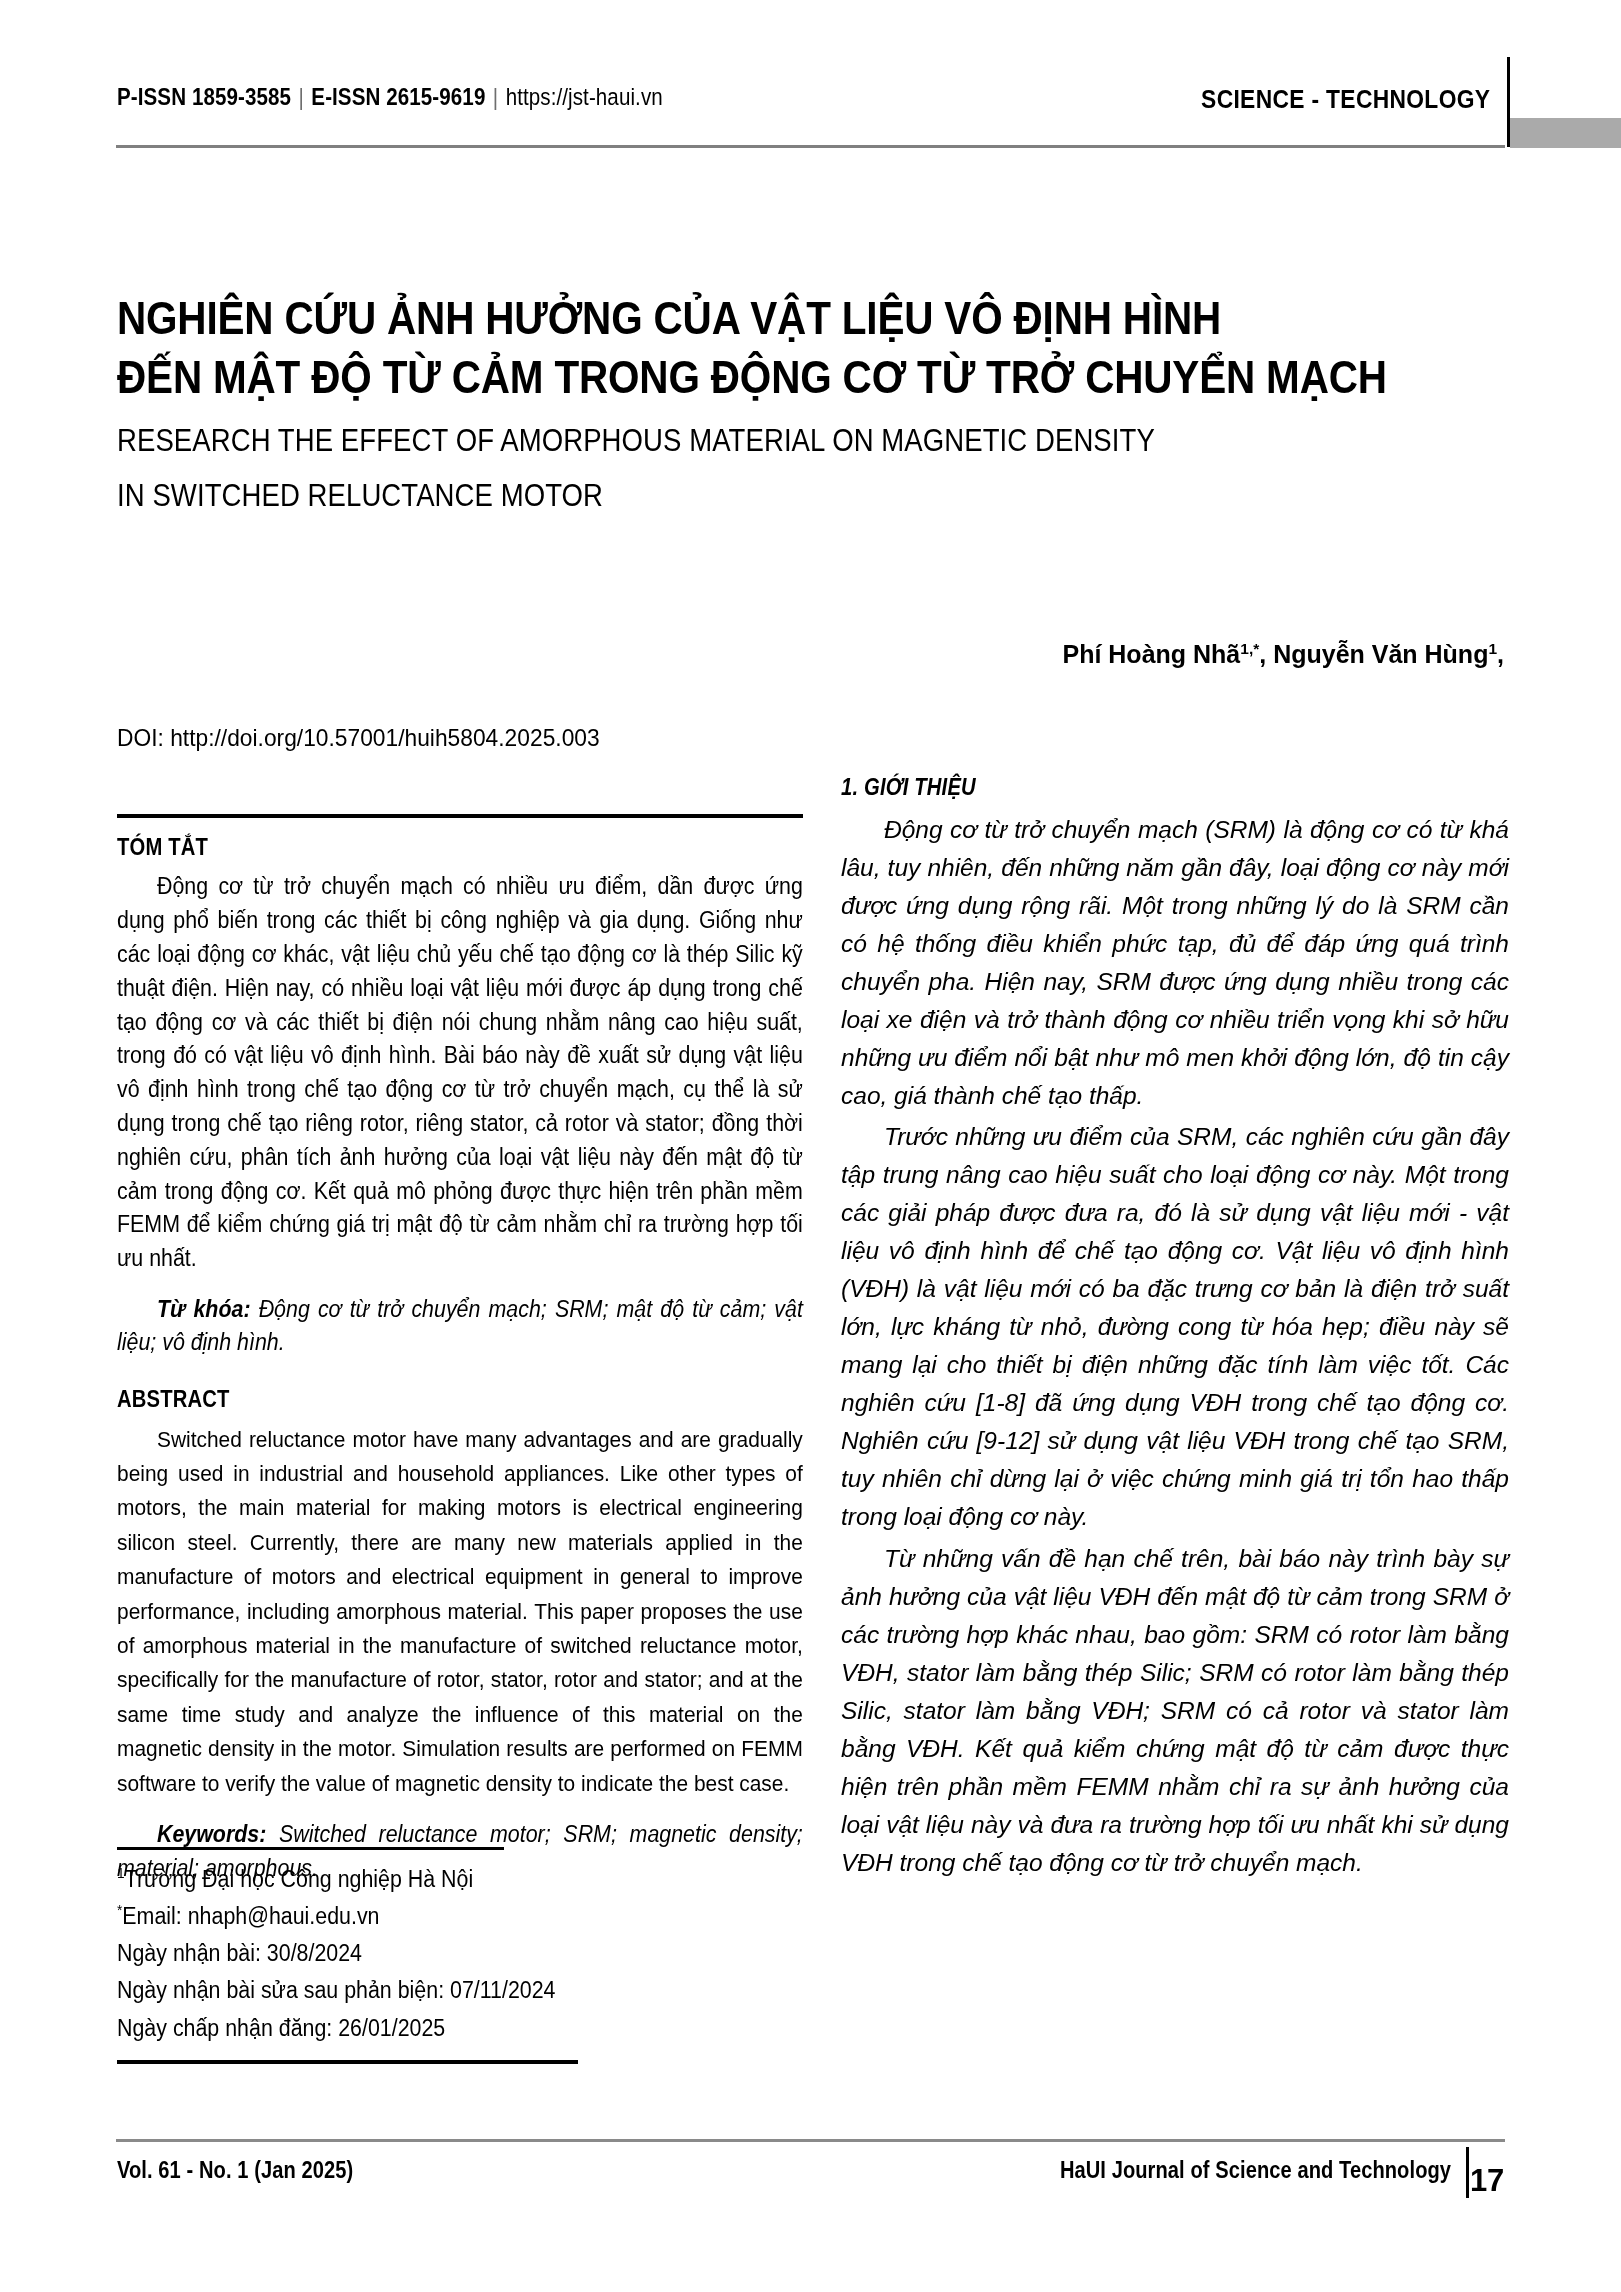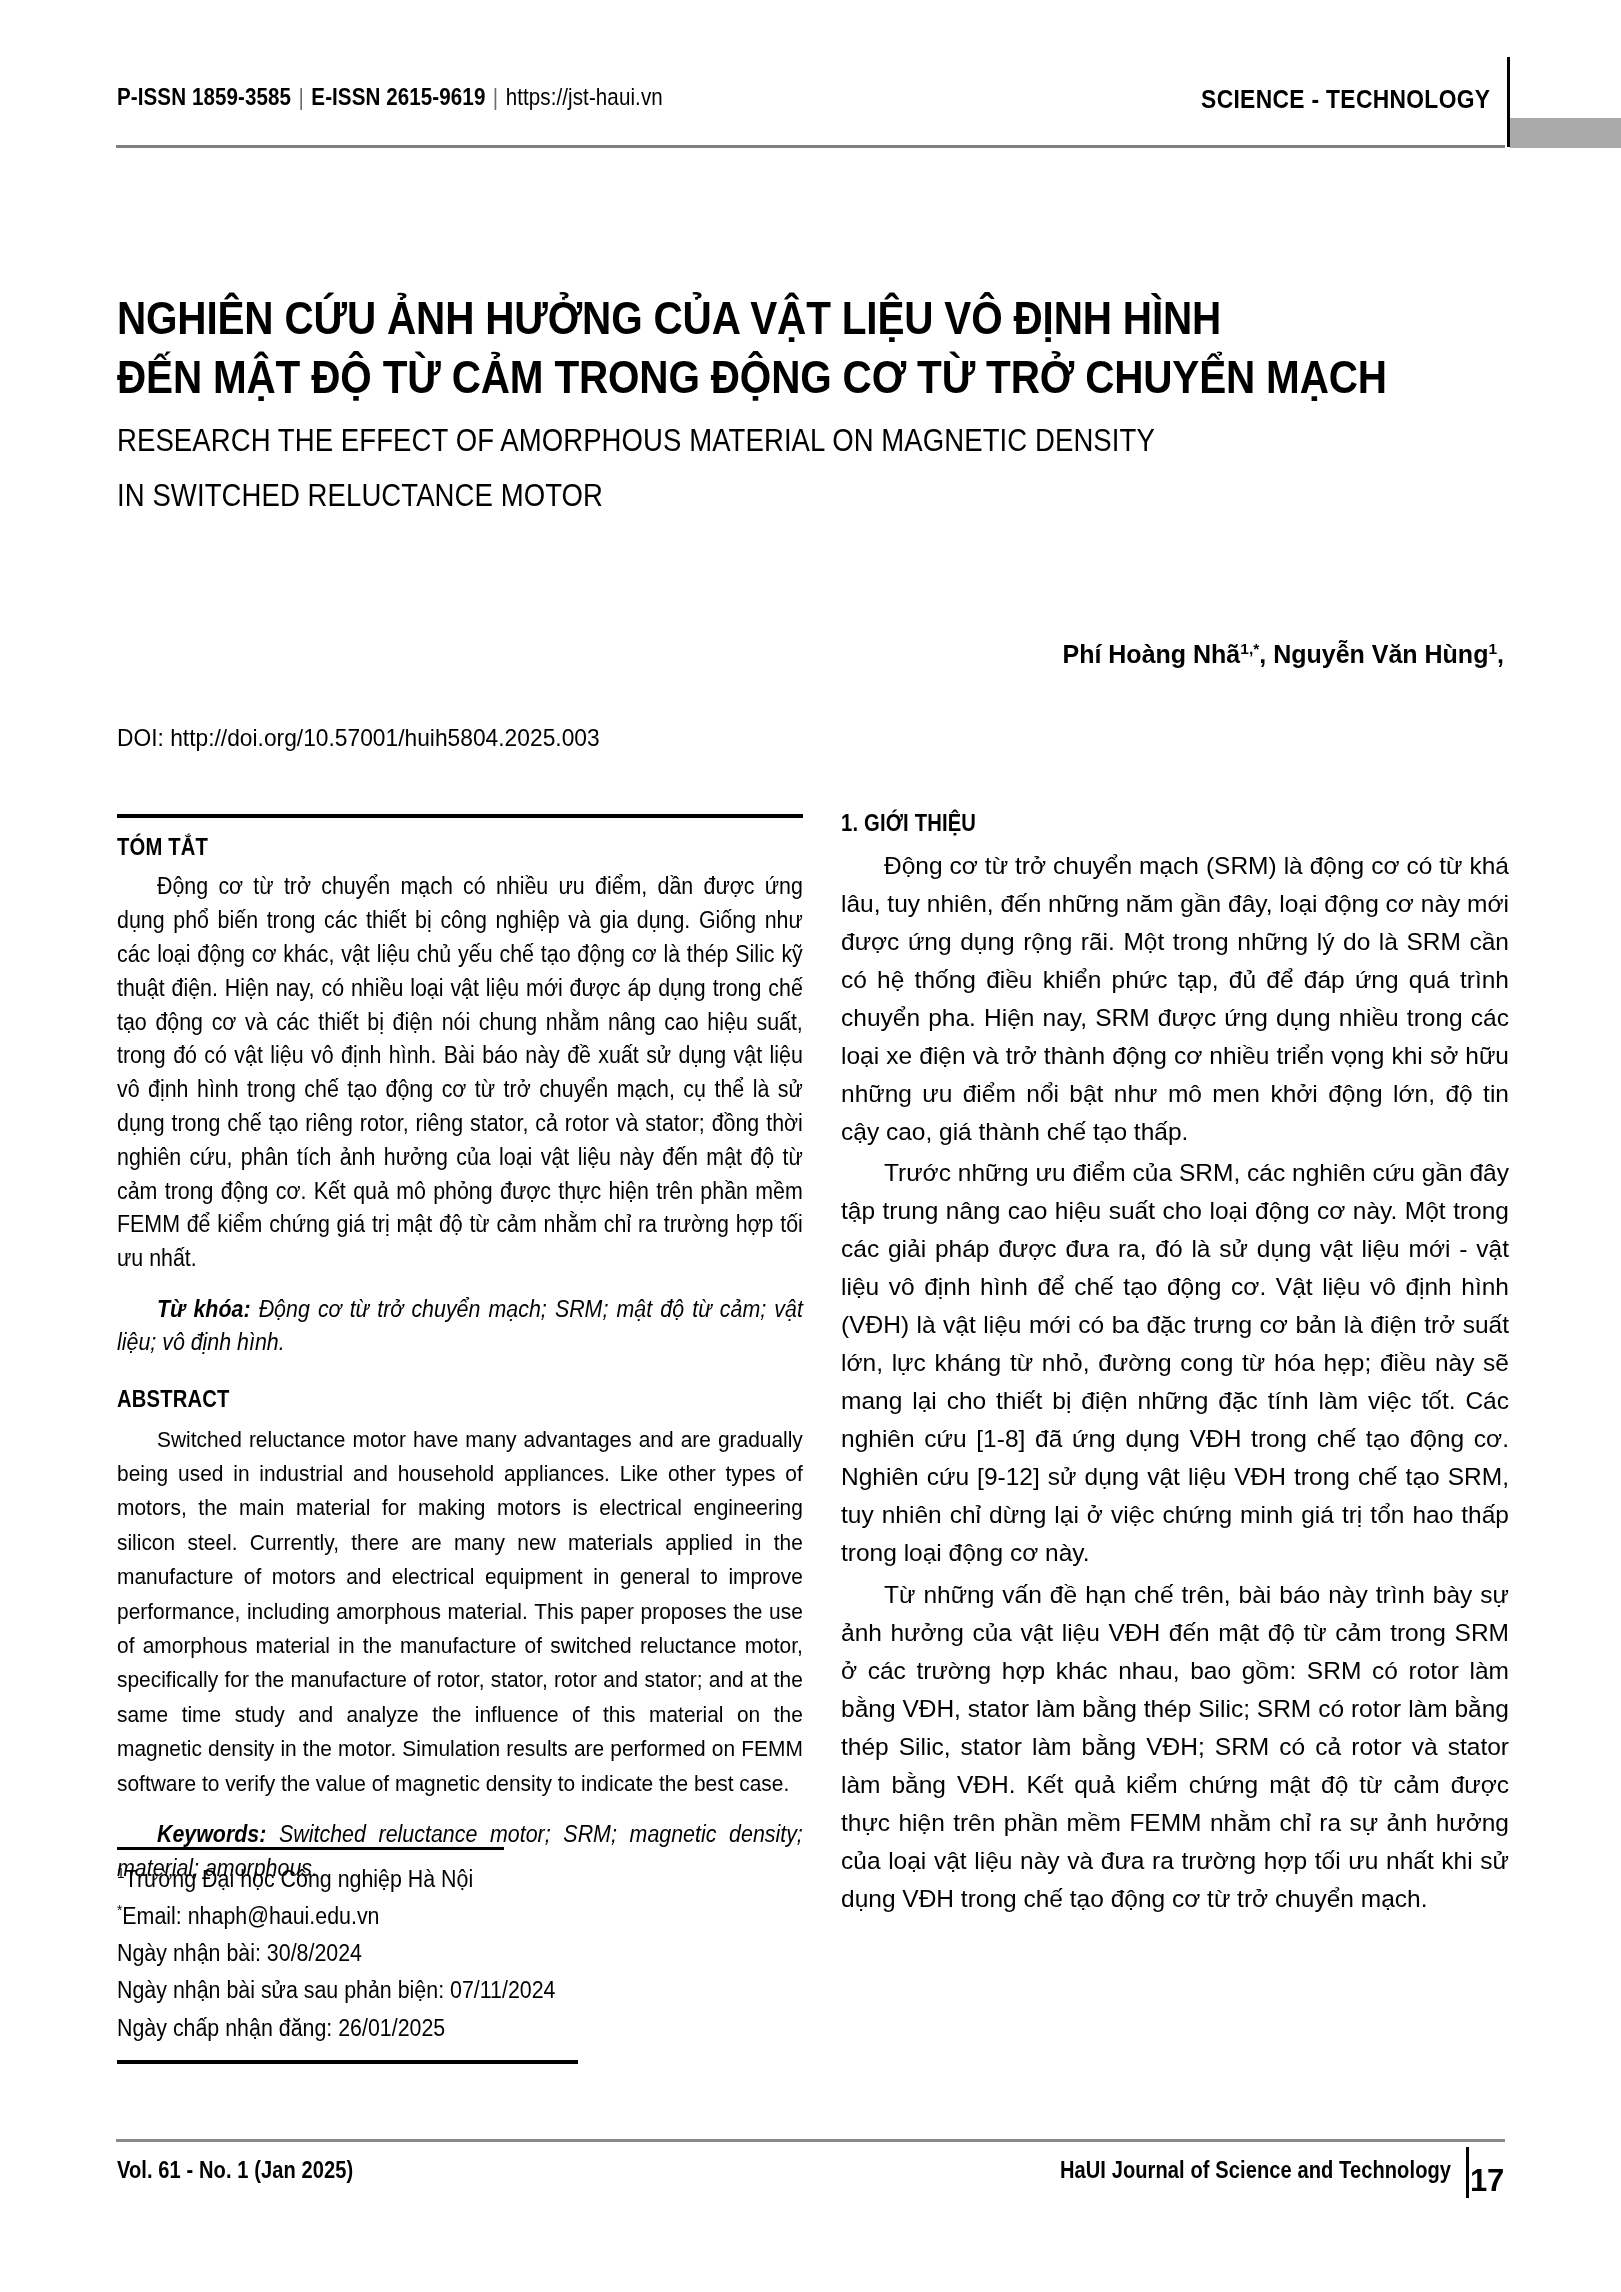--- a/index.html
+++ b/index.html
@@ -137,22 +137,23 @@
   
   .col-left {
     position: absolute;
     left: 117px;
     top: 814px;
     width: 686px;
   }
   .col-right {
     position: absolute;
     left: 841px;
-    top: 810px;
+    top: 774px;
     width: 668px;
+    font-style: italic;
   }
   .rule-thick {
     height: 3.9px;
     background: #000000;
     margin: 0 0 15.7px 0;
   }
   .sec-head {
     font-size: 23.5px;
     font-weight: 800;
     letter-spacing: 0.2px;

